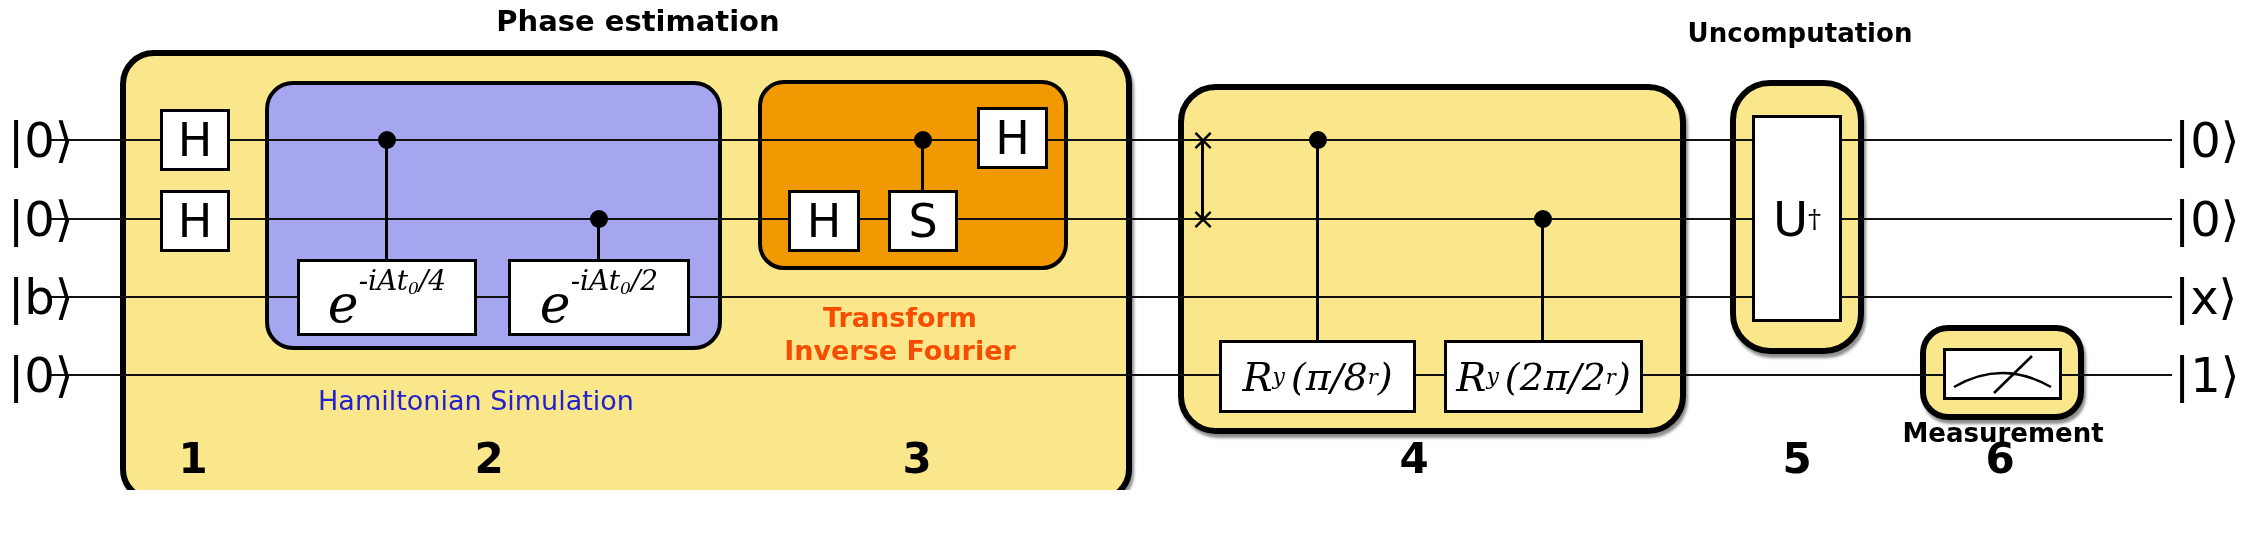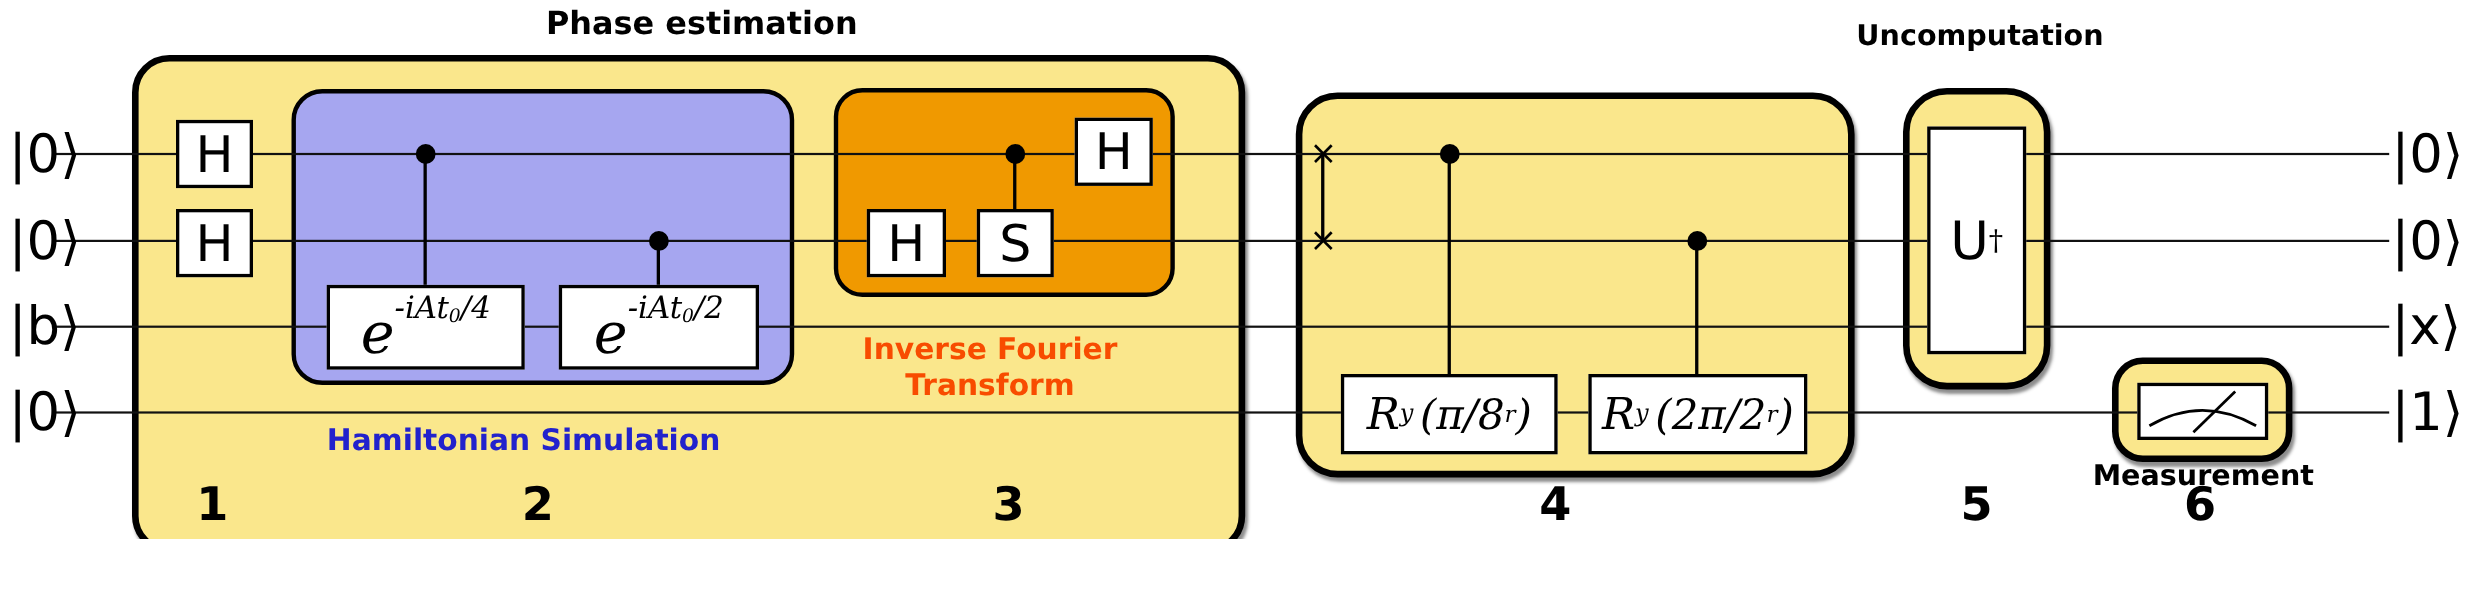--- a/index.html
+++ b/index.html
@@ -49,21 +49,21 @@
   
   .title{position:absolute;font-weight:bold;color:#000;text-align:center;z-index:7;white-space:nowrap;}
   .t-phase{left:428px;top:4px;width:420px;font-size:29px;}
   .t-rot{left:1258px;top:8px;width:304px;font-size:28px;}
   .t-rot .lam{font-family:"DejaVu Serif","Liberation Serif",serif;font-style:italic;font-weight:normal;font-size:29px;}
   .t-rot sup{font-size:18px;}
   .t-uncomp{left:1650px;top:18px;width:300px;font-size:26px;}
   .t-meas{left:1878px;top:418px;width:250px;font-size:26px;}
   .step{position:absolute;top:434px;width:70px;text-align:center;font-size:42px;font-weight:bold;color:#000;z-index:7;}
   .s1{left:158px;}.s2{left:454px;}.s3{left:882px;}.s4{left:1379px;}.s5{left:1762px;}.s6{left:1965px;}
-  .lab-ham{position:absolute;left:276px;top:385px;width:400px;text-align:center;font-size:27px;font-weight:bold;
+  .lab-ham{position:absolute;left:276px;top:385px;width:400px;text-align:center;font-size:27px;font-weight:normal;
            color:var(--c-label_blue,#2222CC);z-index:7;}
   .lab-if{position:absolute;left:749px;top:301px;width:302px;text-align:center;font-size:27px;font-weight:bold;
           line-height:33px;color:var(--c-label_orange_red,#F84C00);z-index:7;}
   
   .ket{position:absolute;height:70px;line-height:70px;font-size:48px;color:#000;z-index:7;white-space:nowrap;
        font-family:"DejaVu Sans",sans-serif;}
   .ket.in{left:8px;}
   .ket.out{left:2174px;}
   .k1{top:105px;}.k2{top:184px;}.k3{top:262px;}.k4{top:340px;}
 </style>
@@ -78,22 +78,22 @@
   <div class="rbox box-rot shadow"></div>
   <div class="rbox box-uncomp shadow"></div>
   <div class="rbox box-meas shadow"></div>
 
   <div class="title t-phase">Phase estimation</div>
   <div class="title t-uncomp">Uncomputation</div>
   <div class="title t-meas">Measurement</div>
 
   <div class="lab-ham">Hamiltonian Simulation</div>
   <div class="lab-if">
+    <div>Transform</div>
     <div>Inverse Fourier</div>
-    <div>Transform</div>
   </div>
 
   <div class="step s1">1</div>
   <div class="step s2">2</div>
   <div class="step s3">3</div>
   <div class="step s4">4</div>
   <div class="step s5">5</div>
   <div class="step s6">6</div>
 
   <div class="wire" style="left:50px;top:139px;width:2122px;"></div>

